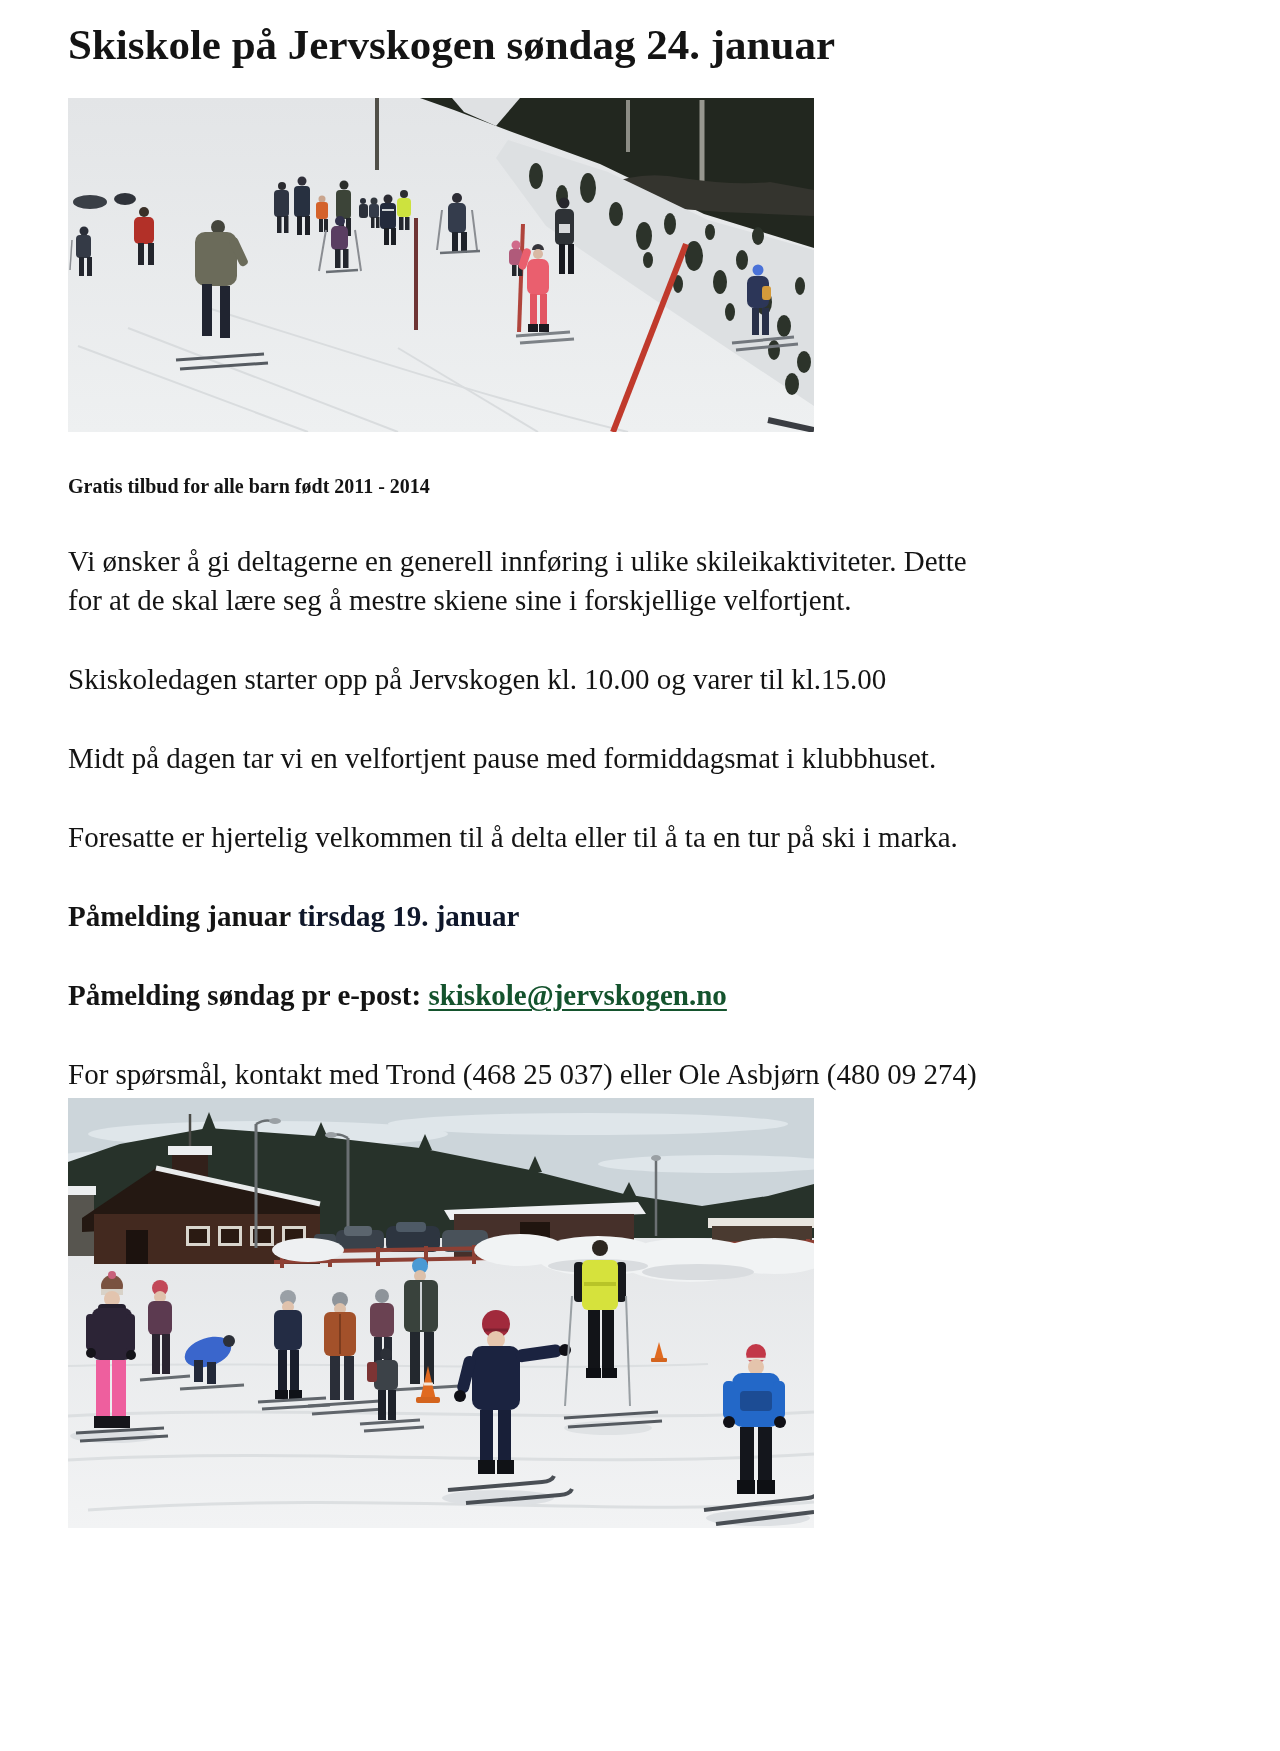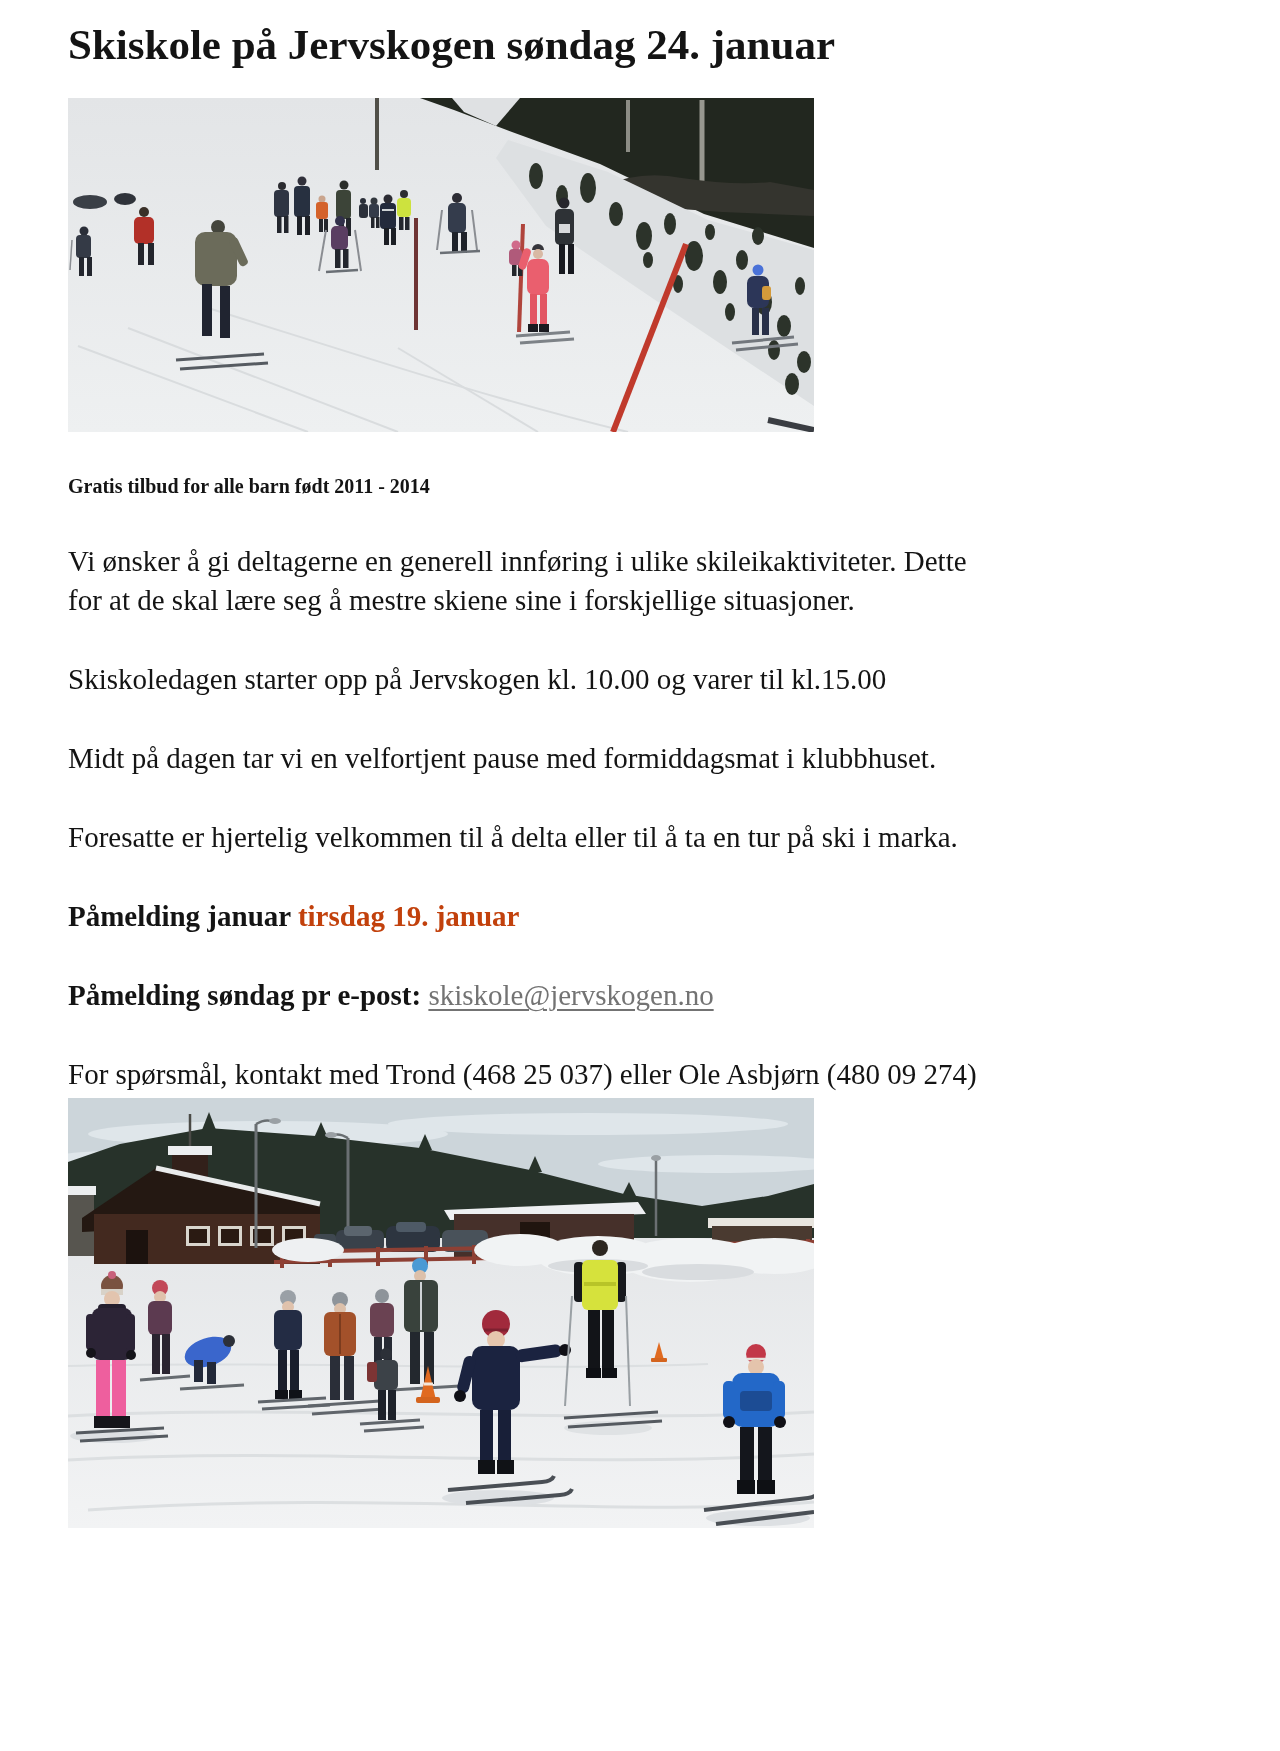--- a/index.html
+++ b/index.html
@@ -6,22 +6,22 @@
   body{
     width:1280px;height:1751px;background:#ffffff;color:#141414;
     font-family:"Liberation Serif","DejaVu Serif",serif;
     overflow:hidden;
   }
   .doc{padding:20px 50px 0 68px;}
   h1{font-size:43px;line-height:50px;margin:0;font-weight:bold;}
   h2{font-size:20px;line-height:32px;margin:38px 0 0 0;font-weight:bold;}
   p{font-size:29px;line-height:39px;margin:40px 0 0 0;white-space:pre-line;max-width:1110px;}
   p.b{font-weight:bold;}
-  .red{color:#c2410c;}
-  a.maillink{color:#737373;text-decoration:underline;text-decoration-thickness:2px;text-underline-offset:4px;font-weight:normal;text-align:center;}
+  .red{color:#0f172a;}
+  a.maillink{color:#14532d;text-decoration:underline;text-decoration-thickness:2px;text-underline-offset:4px;font-weight:bold;text-align:center;}
   figure{margin:0;padding:0;}
   .ph{display:block;background:#e8eaec;}
   .photo1{margin-top:28px;width:746px;height:334px;}
   .photo2{margin-top:4px;width:746px;height:430px;}
 </style>
 </head>
 <body>
 
 <main class="doc">
 
@@ -169,21 +169,21 @@
           <rect x="694" y="210" width="7" height="27" fill="#283048"></rect>
           <line x1="664" y1="245" x2="726" y2="239" stroke="#72777d" stroke-width="3"></line>
           <line x1="668" y1="252" x2="730" y2="246" stroke="#72777d" stroke-width="3"></line>
       </g>
     </svg>
   </figure>
 
   <h2>Gratis tilbud for alle barn født 2011 - 2014</h2>
 
   <p>Vi ønsker å gi deltagerne en generell innføring i ulike skileikaktiviteter. Dette
-for at de skal lære seg å mestre skiene sine i forskjellige situasjoner.</p>
+for at de skal lære seg å mestre skiene sine i forskjellige velfortjent.</p>
   <p>Skiskoledagen starter opp på Jervskogen kl. 10.00 og varer til kl.15.00</p>
   <p>Midt på dagen tar vi en velfortjent pause med formiddagsmat i klubbhuset.</p>
   <p>Foresatte er hjertelig velkommen til å delta eller til å ta en tur på ski i marka.</p>
 
   <p class="b"><span>Påmelding januar </span><span class="red">tirsdag 19. januar</span></p>
 
   <p class="b"><span>Påmelding søndag pr e-post: </span><a href="#" class="maillink">skiskole@jervskogen.no</a></p>
 
   <p>For spørsmål, kontakt med Trond (468 25 037) eller Ole Asbjørn (480 09 274)</p>
 

